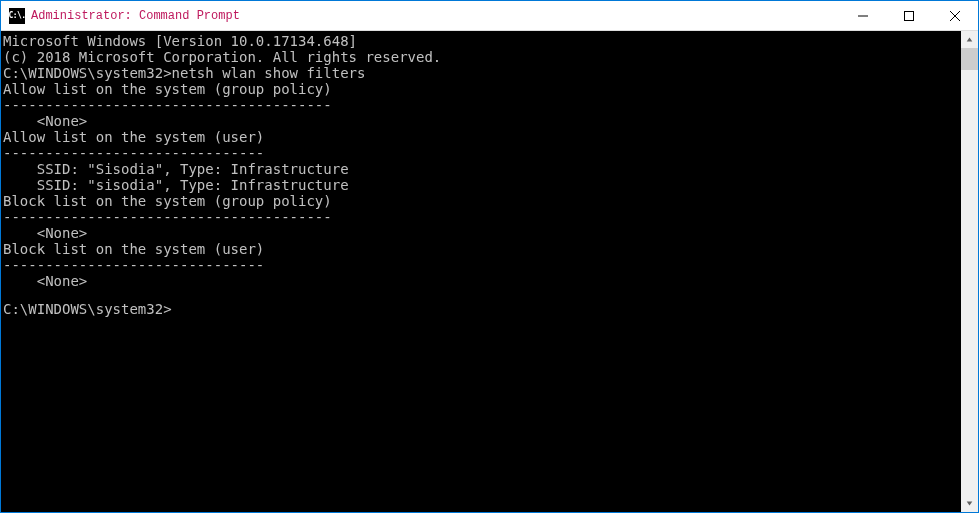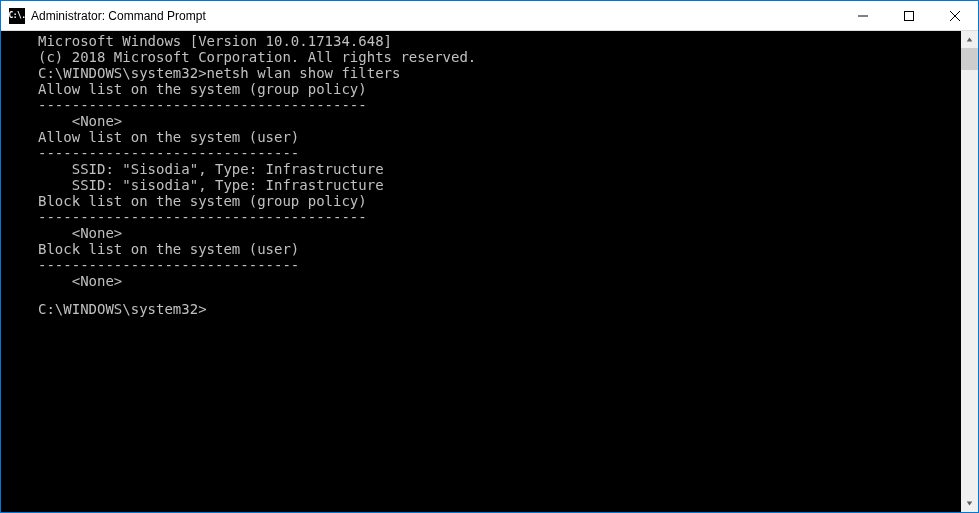--- a/index.html
+++ b/index.html
@@ -32,22 +32,23 @@
       align-items: center;
       justify-content: center;
       font-family: Consolas, monospace;
       font-size: 8px;
       color: #fff;
       font-weight: bold;
       letter-spacing: -0.5px;
     }
     .titlebar-title {
       font-size: 12px;
-      color: #000000;
+      color: #be185d;
       flex: 1;
+      font-family: Liberation Mono, monospace;
     }
     .window-controls {
       display: flex;
       height: 100%;
     }
     .win-btn {
       width: 46px;
       height: 100%;
       display: flex;
       align-items: center;
@@ -58,21 +59,20 @@
       cursor: default;
     }
     .win-btn svg {
       width: 10px;
       height: 10px;
     }
     .terminal-wrapper {
       display: flex;
       height: calc(100% - 30px);
       background: #000;
-      padding-left: 35px;
     }
     .terminal {
       flex: 1;
       background: #000;
       color: #c0c0c0;
       font-family: Consolas, "Lucida Console", monospace;
       font-size: 14px;
       line-height: 16px;
       white-space: pre;
       padding: 2px 0 0 2px;

